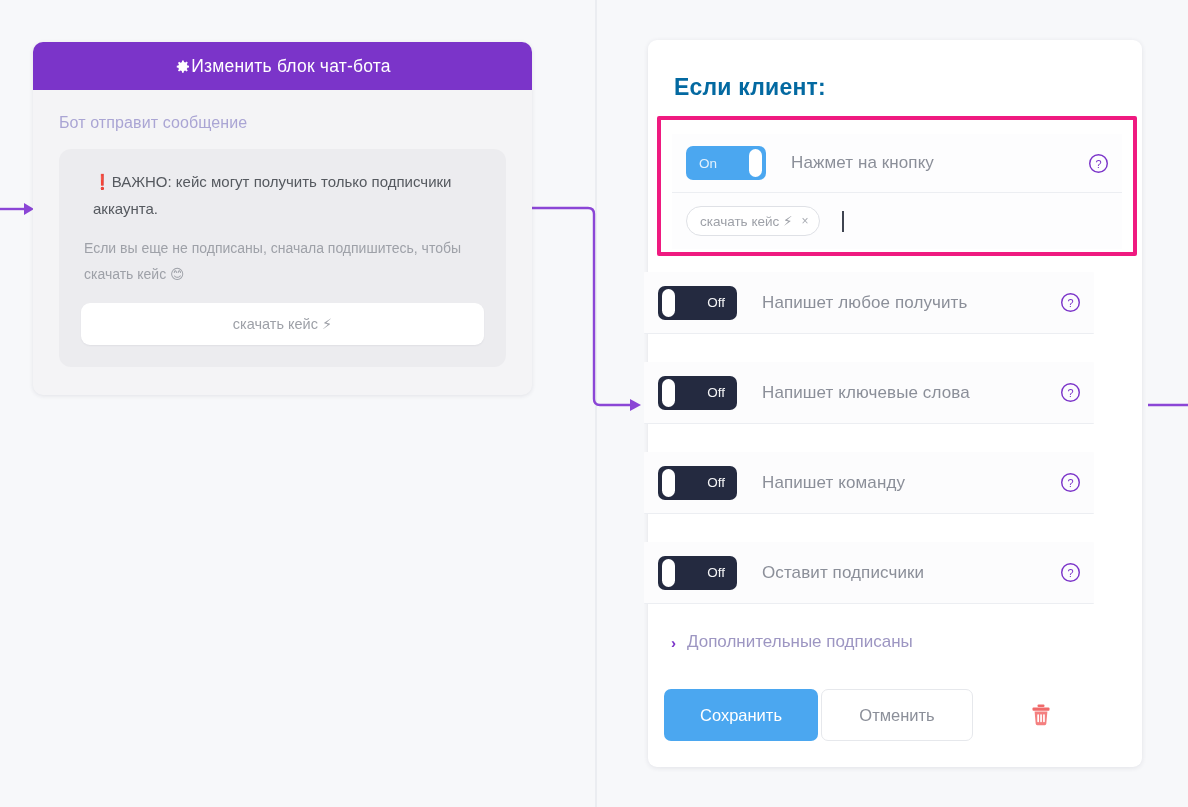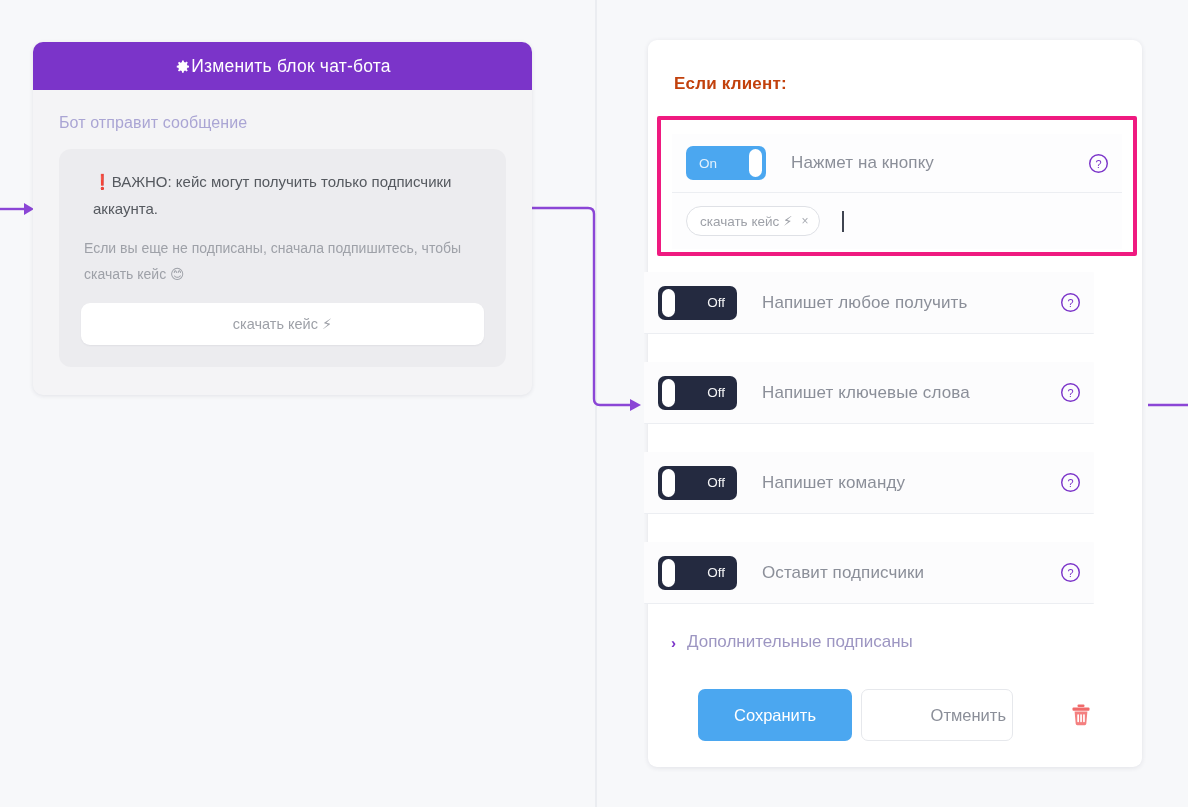--- a/index.html
+++ b/index.html
@@ -112,22 +112,22 @@
     top: 40px;
     width: 494px;
     height: 727px;
     box-sizing: border-box;
     background: #ffffff;
     border-radius: 9px;
     box-shadow: 0 1px 5px rgba(40,40,70,.10);
     padding: 34px 26px 0 26px;
   }
   #if-client-title {
-    color: #c2410c;
-    font-size: 17px;
+    color: #0369a1;
+    font-size: 23px;
     letter-spacing: .2px;
     margin: 0 0 26px 0;
   }
 
   #highlight-wrap {
     position: absolute;
     left: 657px;
     top: 116px;
     width: 480px;
     height: 140px;
@@ -260,48 +260,47 @@
     font-weight: bold;
     line-height: 1;
   }
   #extra-actions .txt {
     color: #9d96c2;
     font-size: 17px;
   }
 
   #footer-buttons {
     position: absolute;
-    left: 698px;
+    left: 664px;
     top: 689px;
     display: flex;
     align-items: center;
   }
   #save-button {
     width: 154px;
     height: 52px;
     border: none;
     border-radius: 7px;
     background: #4ba7f0;
     color: #ffffff;
     font-family: inherit;
     font-size: 16.5px;
     cursor: pointer;
   }
   #cancel-button {
     width: 152px;
     height: 52px;
-    margin-left: 9px;
+    margin-left: 3px;
     border: 1px solid #e6e8ec;
     border-radius: 7px;
     background: #ffffff;
     color: #8b8f99;
     font-family: inherit;
     font-size: 16.5px;
     cursor: pointer;
-    text-align: right;
   }
   #delete-button {
     margin-left: 57px;
     width: 22px; height: 24px;
     background: none;
     border: none;
     padding: 0;
     cursor: pointer;
   }
 </style>

